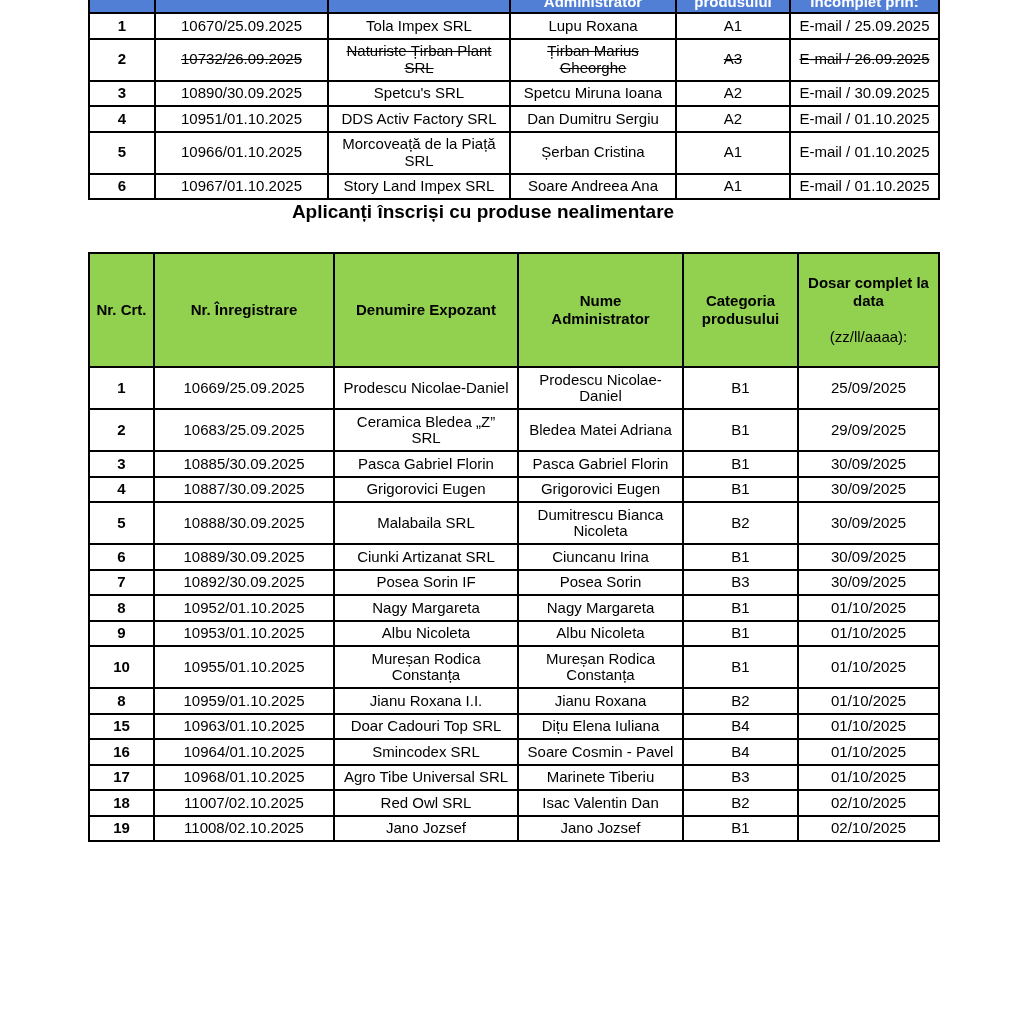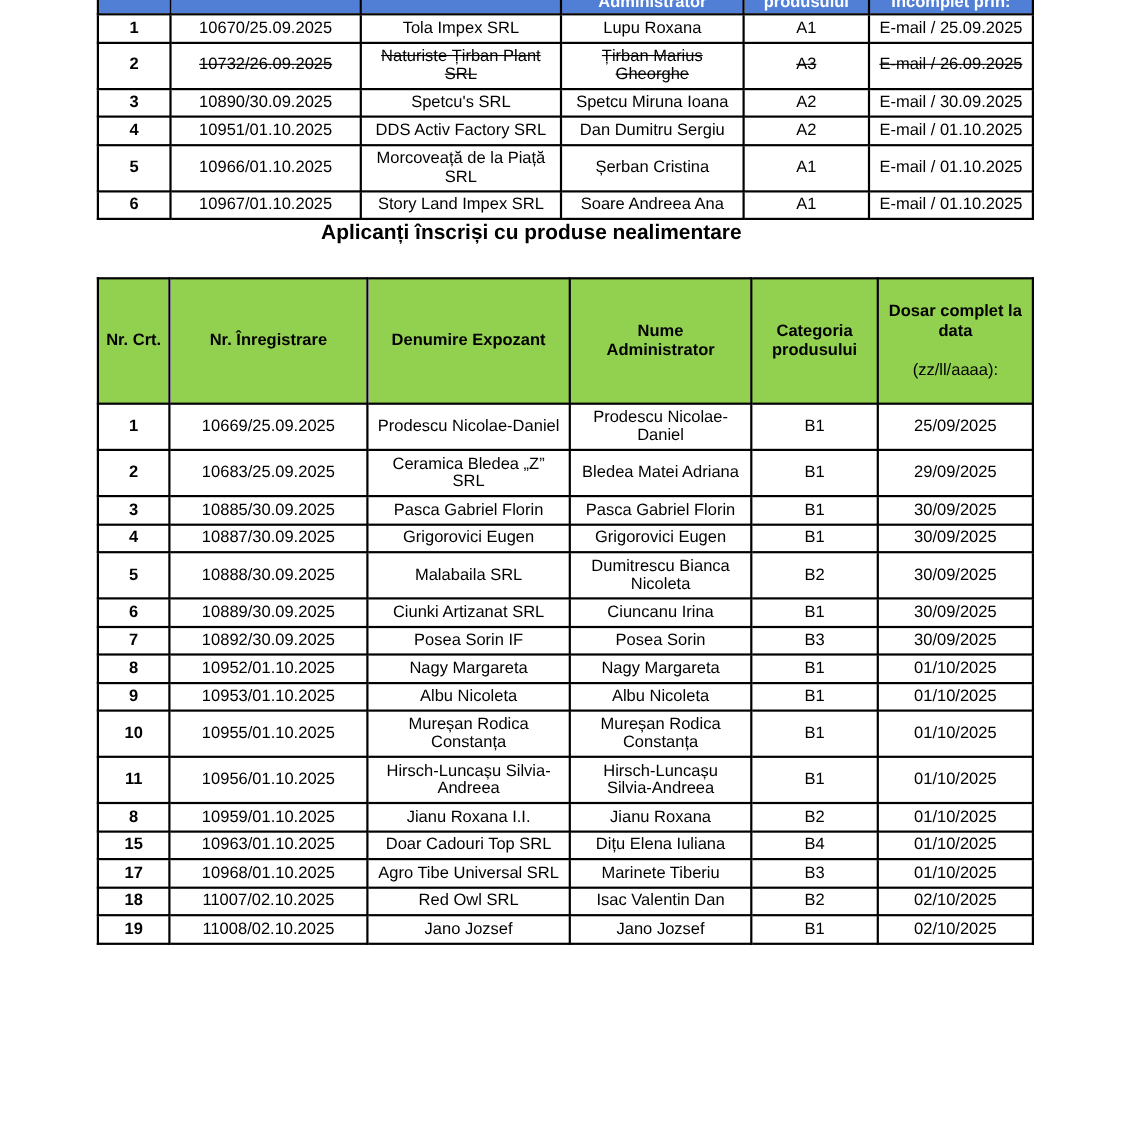--- a/index.html
+++ b/index.html
@@ -286,42 +286,40 @@
             <td>10</td>
             <td>10955/01.10.2025</td>
             <td>Mureșan Rodica
 Constanța</td>
             <td>Mureșan Rodica
 Constanța</td>
             <td>B1</td>
             <td>01/10/2025</td>
           </tr>
           <tr>
-            <td>11</td>
-            <td>10956/01.10.2025</td>
-            <td>Hirsch-Luncașu Silvia-
-Andreea</td>
-            <td>Hirsch-Luncașu
-Silvia-Andreea</td>
-            <td>B1</td>
-            <td>01/10/2025</td>
-          </tr>
-          <tr>
             <td>8</td>
             <td>10959/01.10.2025</td>
             <td>Jianu Roxana I.I.</td>
             <td>Jianu Roxana</td>
             <td>B2</td>
             <td>01/10/2025</td>
           </tr>
           <tr>
             <td>15</td>
             <td>10963/01.10.2025</td>
             <td>Doar Cadouri Top SRL</td>
             <td>Dițu Elena Iuliana</td>
+            <td>B4</td>
+            <td>01/10/2025</td>
+          </tr>
+          <tr>
+            <td>16</td>
+            <td>10964/01.10.2025</td>
+            <td>Smincodex SRL</td>
+            <td>Soare Cosmin - Pavel</td>
             <td>B4</td>
             <td>01/10/2025</td>
           </tr>
           <tr>
             <td>17</td>
             <td>10968/01.10.2025</td>
             <td>Agro Tibe Universal SRL</td>
             <td>Marinete Tiberiu</td>
             <td>B3</td>
             <td>01/10/2025</td>

